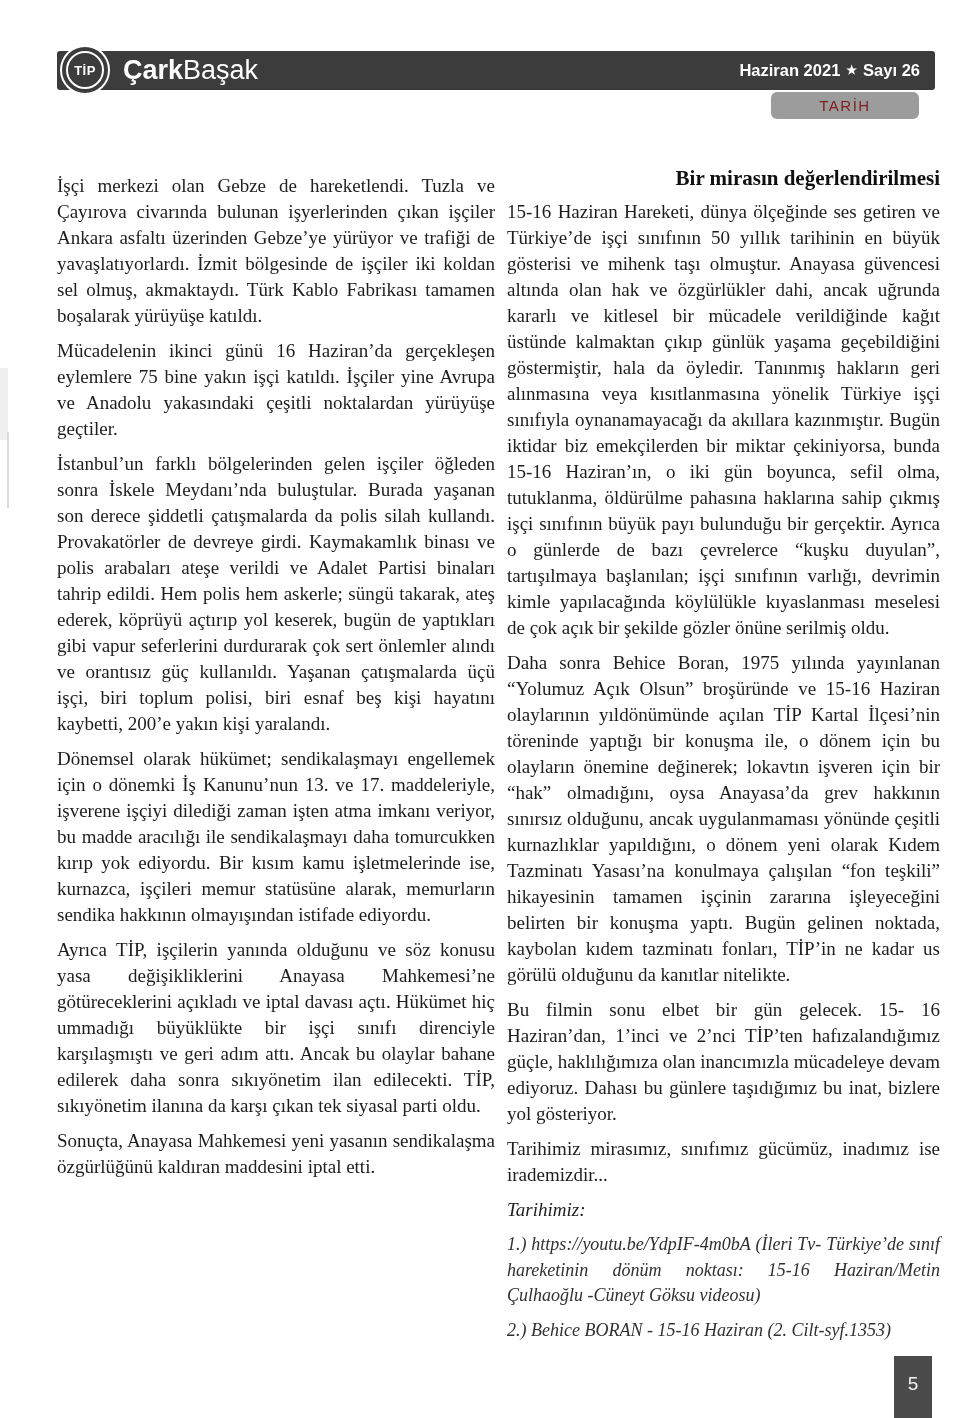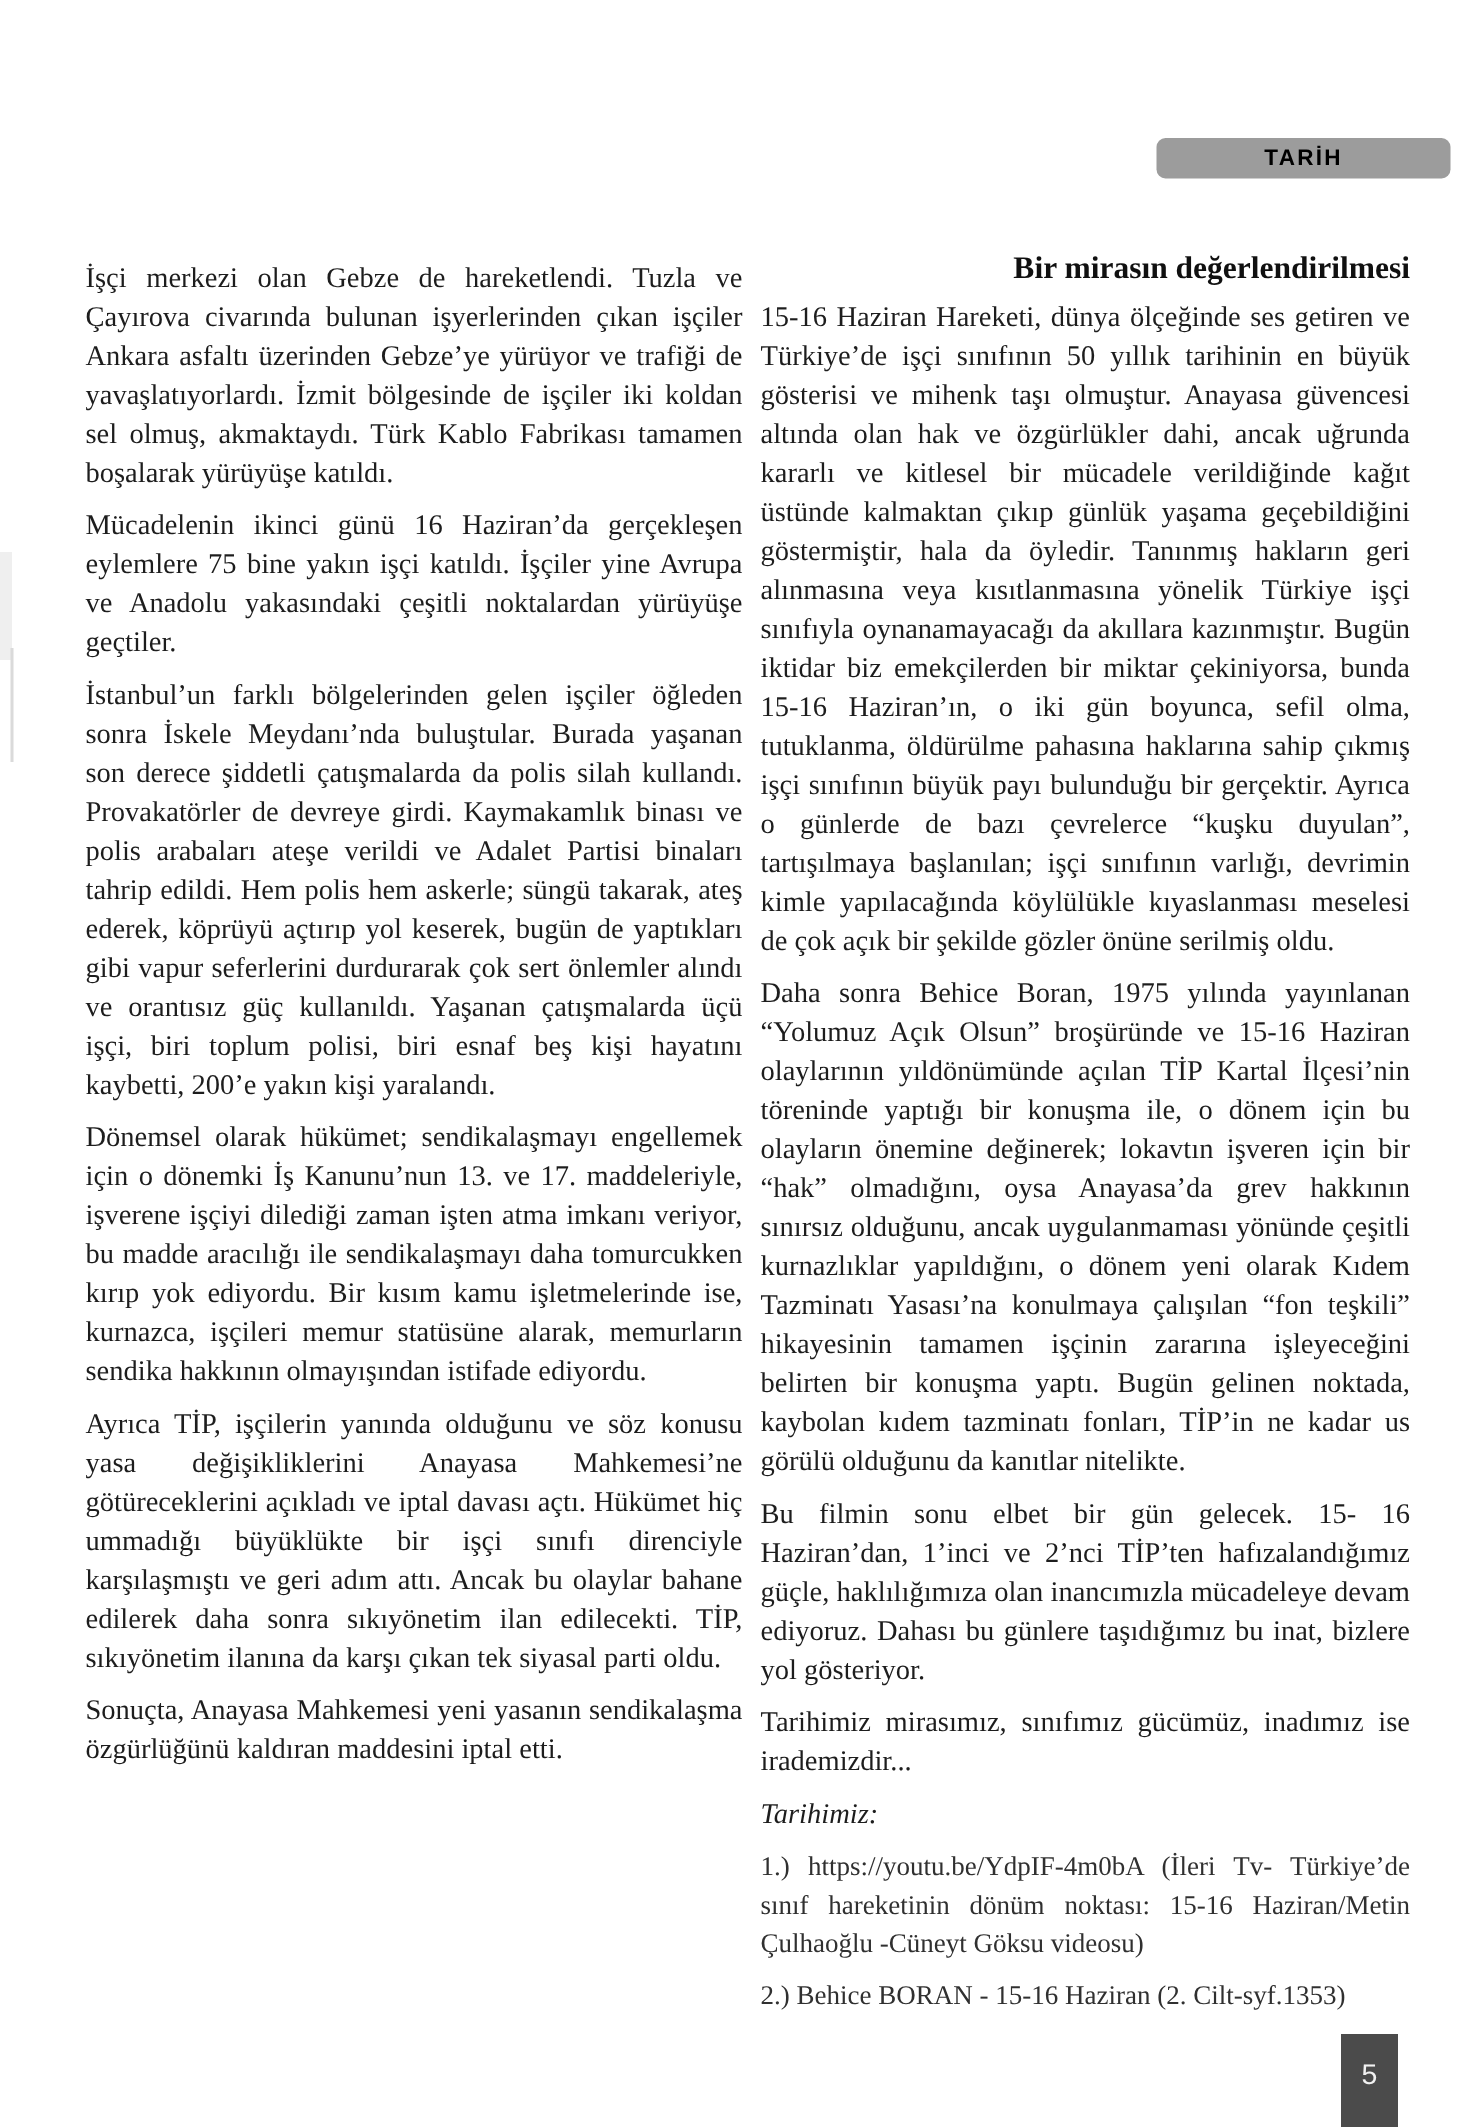--- a/index.html
+++ b/index.html
@@ -15,51 +15,65 @@
           display:flex;align-items:center;justify-content:center;color:#ffffff;
           font-family:"Liberation Sans", sans-serif;font-weight:bold;font-size:13px;letter-spacing:.5px;}
   .magazine-title{margin-left:66px;color:#ffffff;font-family:"Liberation Sans", sans-serif;
           font-size:27px;line-height:1;display:flex;align-items:baseline;}
   .t-bold{font-weight:700;}
   .t-light{font-weight:400;}
   .issue-info{margin-left:auto;padding-right:15px;color:#ffffff;
           font-family:"Liberation Sans", sans-serif;font-size:16.5px;font-weight:bold;
           display:flex;align-items:center;gap:6px;}
   .star{font-size:12px;position:relative;top:-1px;}
-  .badge{position:absolute;left:771px;top:92px;width:196px;height:27px;background:#9c9c9c;
-          color:#000000;font-family:"Liberation Sans", sans-serif;font-weight:bold;
+  .badge{position:absolute;left:771px;top:92px;width:148px;height:27px;background:#9c9c9c;
+          color:#7f1d1d;font-family:"Liberation Sans", sans-serif;font-weight:normal;
           font-size:15px;letter-spacing:1.5px;border-radius:6px;
           display:flex;align-items:center;justify-content:center;}
   
   .col{position:absolute;text-align:justify;color:#1d1d1d;font-size:19px;line-height:26px;margin-top:38px;}
   .col-left{left:57px;top:135px;width:438px;}
   .col-right{left:507px;top:127px;width:433px;}
   .col p{margin:0 0 9px 0;}
   .col h3{font-size:21px;font-weight:bold;color:#101010;margin:5px 0 8px 0;text-align:right;
           font-family:"Liberation Serif", serif;}
   .col-right h3{margin-top:0;}
   .ital{font-style:italic;}
-  .ref{font-size:18px;line-height:25.5px;color:#303030;margin:0 0 8px 0;}
+  .ref{font-style:italic;font-size:18px;line-height:25.5px;color:#303030;margin:0 0 8px 0;}
   
   .page-number-box{position:absolute;left:894px;top:1356px;width:38px;height:62px;
           background:#4b4b4b;color:#f2f2f2;font-family:"Liberation Sans", sans-serif;
           font-size:19px;display:flex;justify-content:center;align-items:flex-start;
           padding-top:17px;box-sizing:border-box;}
   
   .edge-a{position:absolute;left:0;top:368px;width:8px;height:72px;background:#efefef;}
   .edge-b{position:absolute;left:7px;top:432px;width:2px;height:76px;background:#dadada;}
 </style>
 </head>
 <body>
 
 <div class="page">
 
   <div class="edge-a"></div>
   <div class="edge-b"></div>
 
+  <div class="header-bar">
+    <div class="emblem">
+      <span class="emblem-inner">TİP</span>
+    </div>
+    <div class="magazine-title">
+      <span class="t-bold">Çark</span>
+        <span class="t-light">Başak</span>
+    </div>
+    <div class="issue-info">
+      <span>Haziran 2021</span>
+      <span class="star">★</span>
+      <span>Sayı 26</span>
+    </div>
+  </div>
 
   <div class="badge">TARİH</div>
 
   <div class="col col-left">
     <p>İşçi merkezi olan Gebze de hareketlendi. Tuzla ve Çayırova civarında bulunan işyerlerinden çıkan işçiler Ankara asfaltı üzerinden Gebze’ye yürüyor ve trafiği de yavaşlatıyorlardı. İzmit bölgesinde de işçiler iki koldan sel olmuş, akmaktaydı. Türk Kablo Fabrikası tamamen boşalarak yürüyüşe katıldı.</p>
     <p>Mücadelenin ikinci günü 16 Haziran’da gerçekleşen eylemlere 75 bine yakın işçi katıldı. İşçiler yine Avrupa ve Anadolu yakasındaki çeşitli noktalardan yürüyüşe geçtiler.</p>
     <p>İstanbul’un farklı bölgelerinden gelen işçiler öğleden sonra İskele Meydanı’nda buluştular. Burada yaşanan son derece şiddetli çatışmalarda da polis silah kullandı. Provakatörler de devreye girdi. Kaymakamlık binası ve polis arabaları ateşe verildi ve Adalet Partisi binaları tahrip edildi. Hem polis hem askerle; süngü takarak, ateş ederek, köprüyü açtırıp yol keserek, bugün de yaptıkları gibi vapur seferlerini durdurarak çok sert önlemler alındı ve orantısız güç kullanıldı. Yaşanan çatışmalarda üçü işçi, biri toplum polisi, biri esnaf beş kişi hayatını kaybetti, 200’e yakın kişi yaralandı.</p>
     <p>Dönemsel olarak hükümet; sendikalaşmayı engellemek için o dönemki İş Kanunu’nun 13. ve 17. maddeleriyle, işverene işçiyi dilediği zaman işten atma imkanı veriyor, bu madde aracılığı ile sendikalaşmayı daha tomurcukken kırıp yok ediyordu. Bir kısım kamu işletmelerinde ise, kurnazca, işçileri memur statüsüne alarak, memurların sendika hakkının olmayışından istifade ediyordu.</p>
     <p>Ayrıca TİP, işçilerin yanında olduğunu ve söz konusu yasa değişikliklerini Anayasa Mahkemesi’ne götüreceklerini açıkladı ve iptal davası açtı. Hükümet hiç ummadığı büyüklükte bir işçi sınıfı direnciyle karşılaşmıştı ve geri adım attı. Ancak bu olaylar bahane edilerek daha sonra sıkıyönetim ilan edilecekti. TİP, sıkıyönetim ilanına da karşı çıkan tek siyasal parti oldu.</p>
     <p>Sonuçta, Anayasa Mahkemesi yeni yasanın sendikalaşma özgürlüğünü kaldıran maddesini iptal etti.</p>

